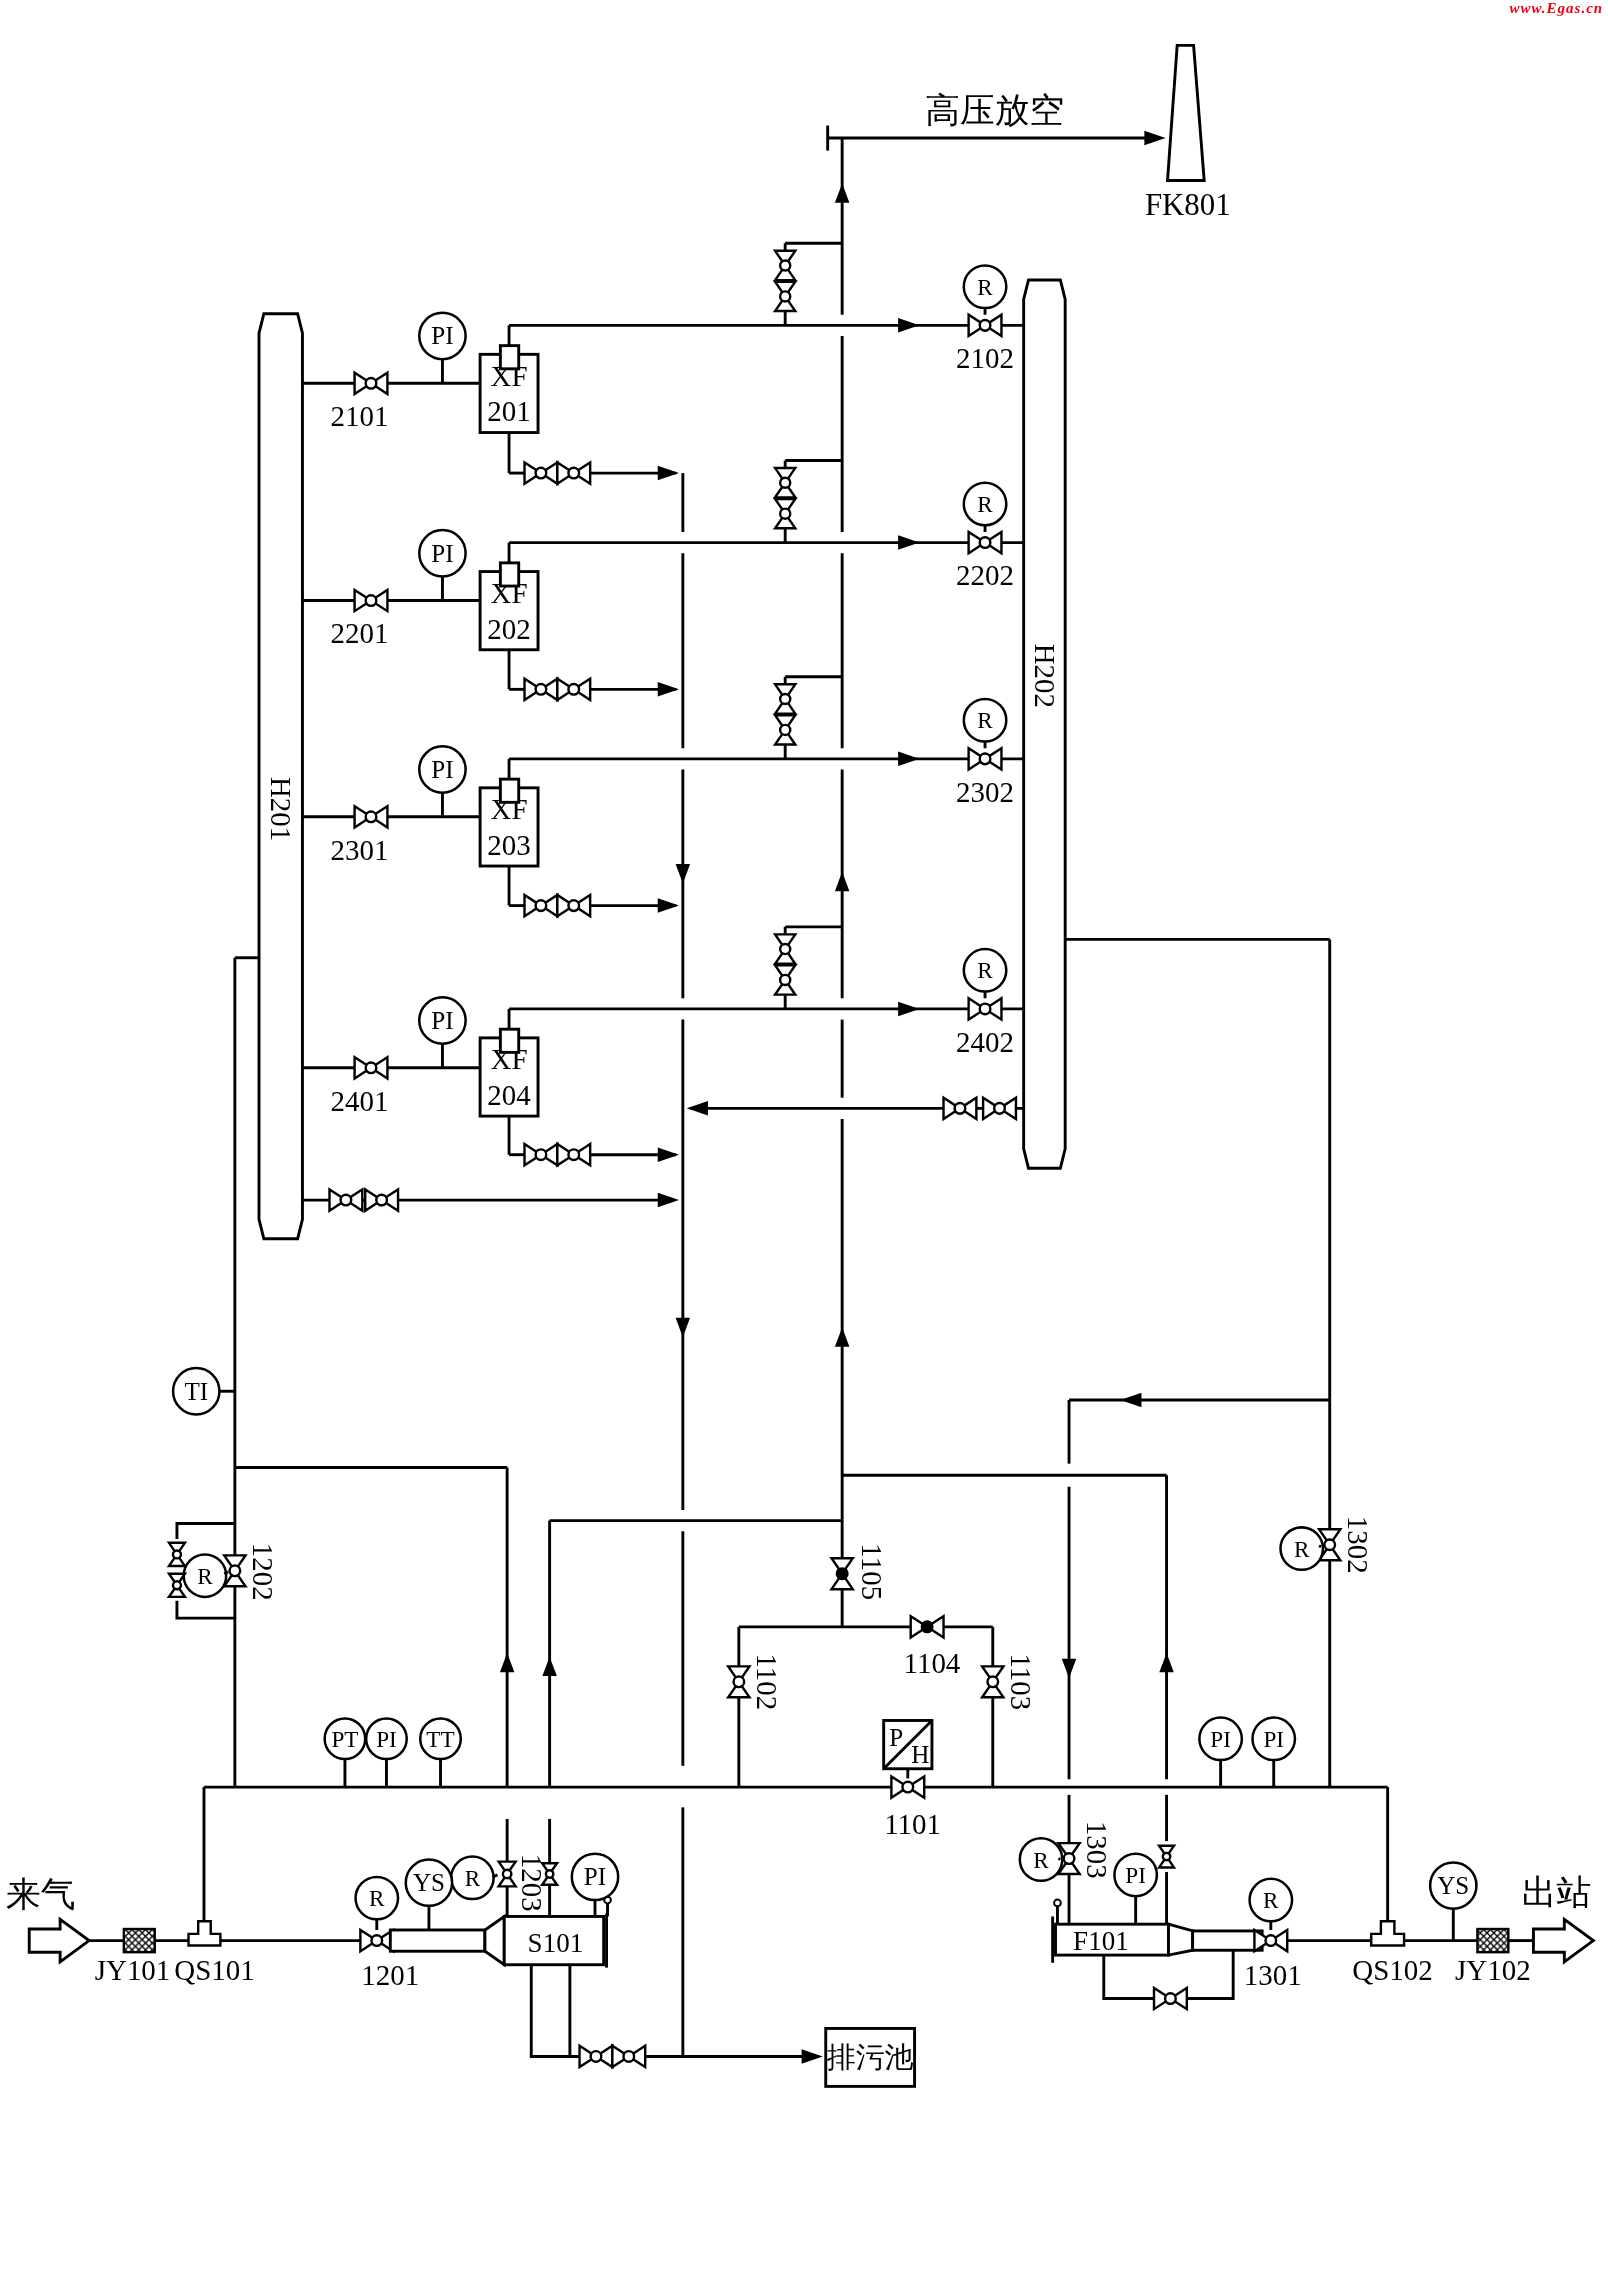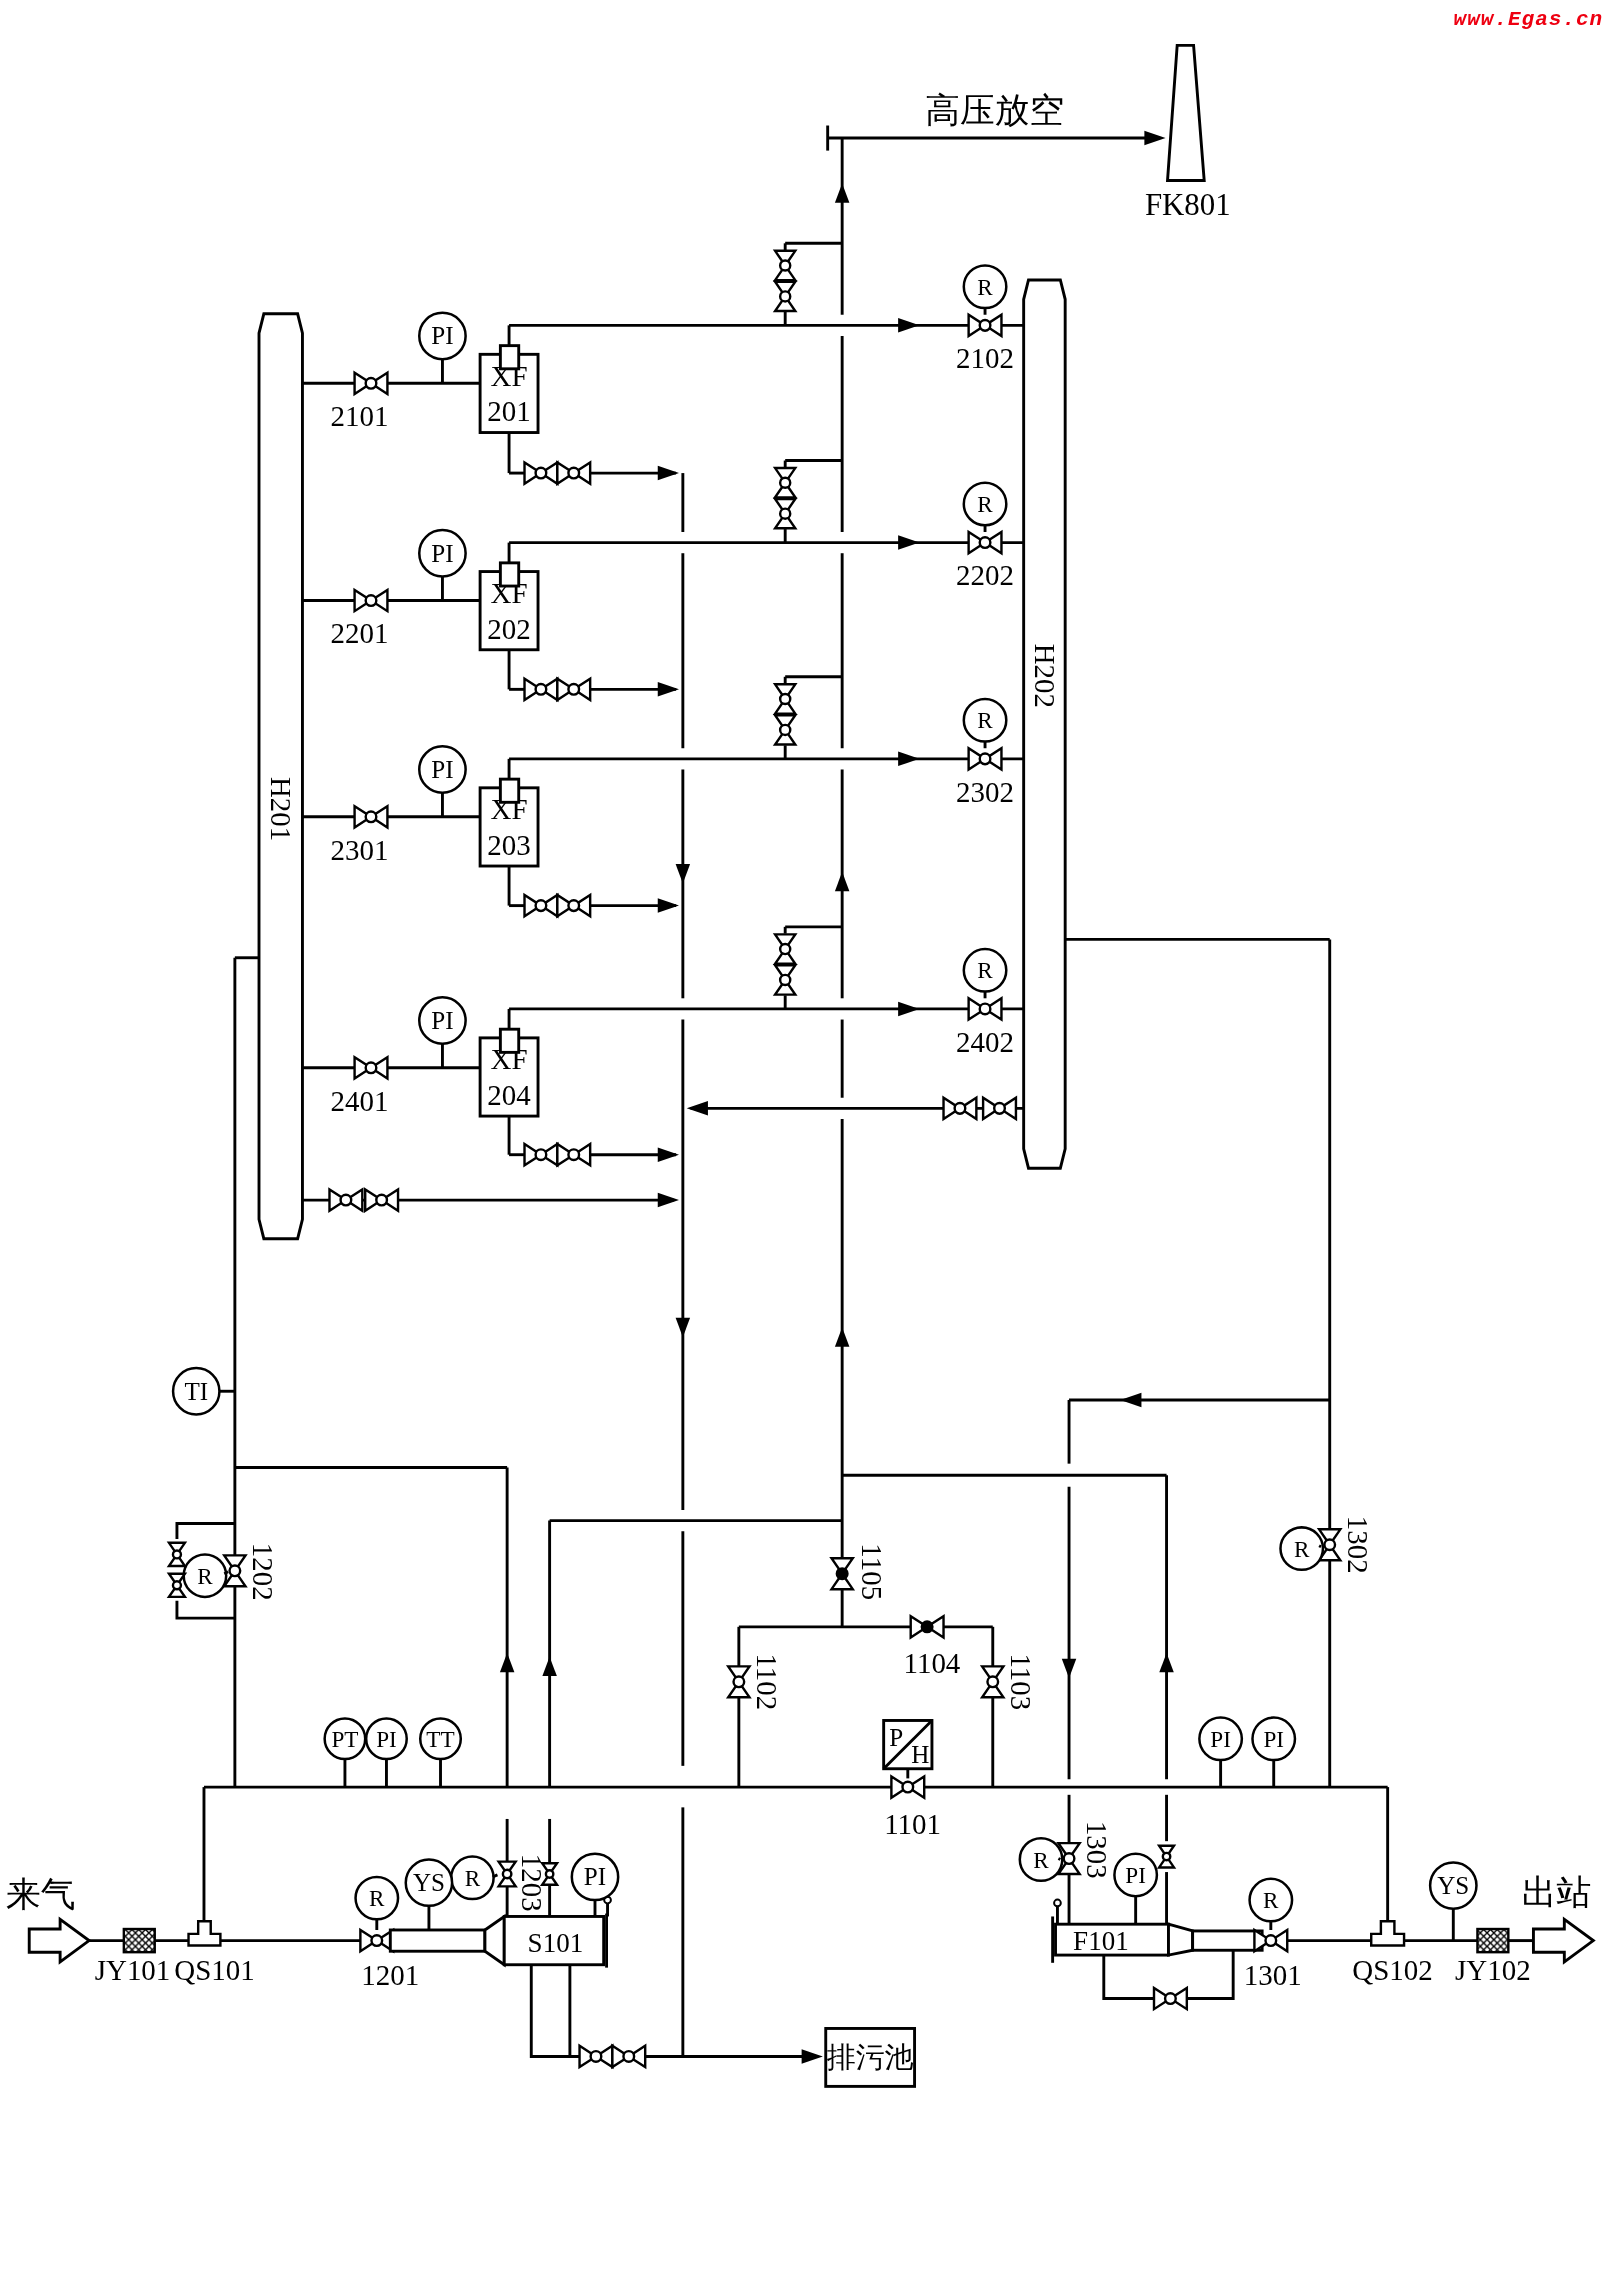--- a/index.html
+++ b/index.html
@@ -1,20 +1,20 @@
 <!DOCTYPE html>
 <html><head>
 <meta charset="utf-8">
 <style>
   html,body{margin:0;padding:0;background:#fff;}
   .stage{position:relative;width:1609px;height:2293px;background:#fff;overflow:hidden;
          font-family:"Liberation Serif", serif;}
   svg{position:absolute;left:0;top:0;}
-  #watermark{position:absolute;top:8px;right:5.8px;font-style:italic;font-weight:bold;
-             font-size:21px;letter-spacing:1px;font-family:Liberation Mono, monospace;}
+  #watermark{position:absolute;top:0;right:5.8px;font-style:italic;font-weight:bold;
+             font-size:15px;letter-spacing:1px;font-family:Liberation Serif, serif;}
   text{font-family:"Liberation Serif","DejaVu Sans",serif;fill:#000;}
 </style>
 </head>
 <body>
 
 <div class="stage">
   <div id="watermark" style="color: rgb(238, 0, 17);">www.Egas.cn</div>
   <svg id="diagram" width="1609" height="2293" viewBox="0 0 1666 2375">
       <defs>
         <pattern id="xh" width="7" height="7" patternUnits="userSpaceOnUse">

